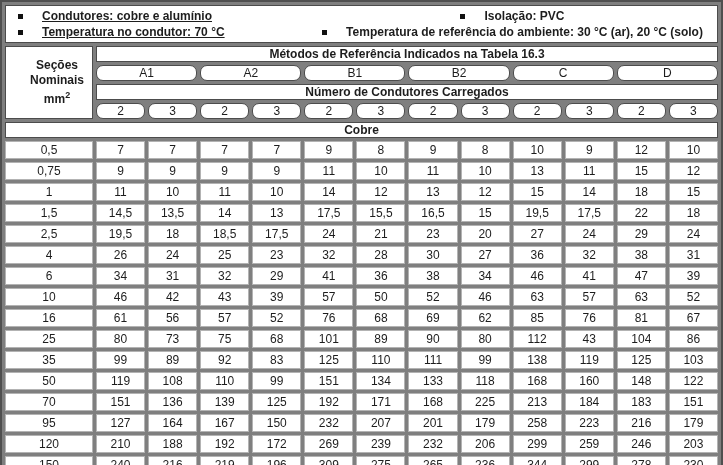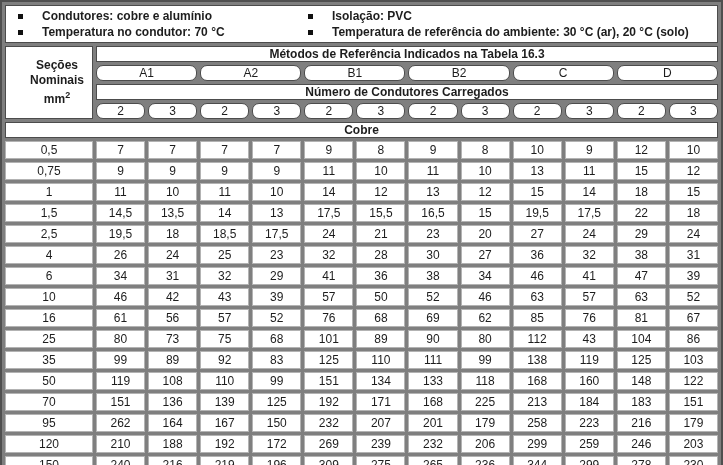--- a/index.html
+++ b/index.html
@@ -31,22 +31,22 @@
 
   
   td.dark-box { border: 1px solid #4c4c4c; }
   
   td.cell { border: 1px solid #b3b3b3; height: 18px; }
 
   
   td.notes-cell { height: 36px; text-align: left; }
   .notes-flex { display: flex; width: 100%; padding: 2px 0; }
   .notes-col { display: flex; flex-direction: column; justify-content: space-around; }
-  .notes-col.left  { width: 290px; }
-  .notes-col.right { flex: 1; }
+  .notes-col.left  { width: 290px; text-decoration: underline; }
+  .notes-col.right { flex: 1; align-items: center; }
   .note-item { display: flex; align-items: center; font-weight: bold; font-size: 12px; line-height: 16px; }
   .bullet {
     width: 5px; height: 5px; background: #111111;
     display: inline-block; margin: 0 19px 0 12px; flex: 0 0 auto;
   }
 
   
   td.sections-cell { font-weight: bold; line-height: 15px; font-size: 12px; padding-left: 16px; }
   td.methods-title-cell, td.loaded-title-cell { font-weight: bold; height: 14px; }
   td.method-cell, td.count-cell { height: 14px; border-radius: 7px; }
@@ -325,21 +325,21 @@
           <td class="cell">171</td>
           <td class="cell">168</td>
           <td class="cell">225</td>
           <td class="cell">213</td>
           <td class="cell">184</td>
           <td class="cell">183</td>
           <td class="cell">151</td>
         </tr>
         <tr>
           <td class="cell">95</td>
-          <td class="cell">262</td>
+          <td class="cell">127</td>
           <td class="cell">164</td>
           <td class="cell">167</td>
           <td class="cell">150</td>
           <td class="cell">232</td>
           <td class="cell">207</td>
           <td class="cell">201</td>
           <td class="cell">179</td>
           <td class="cell">258</td>
           <td class="cell">223</td>
           <td class="cell">216</td>

